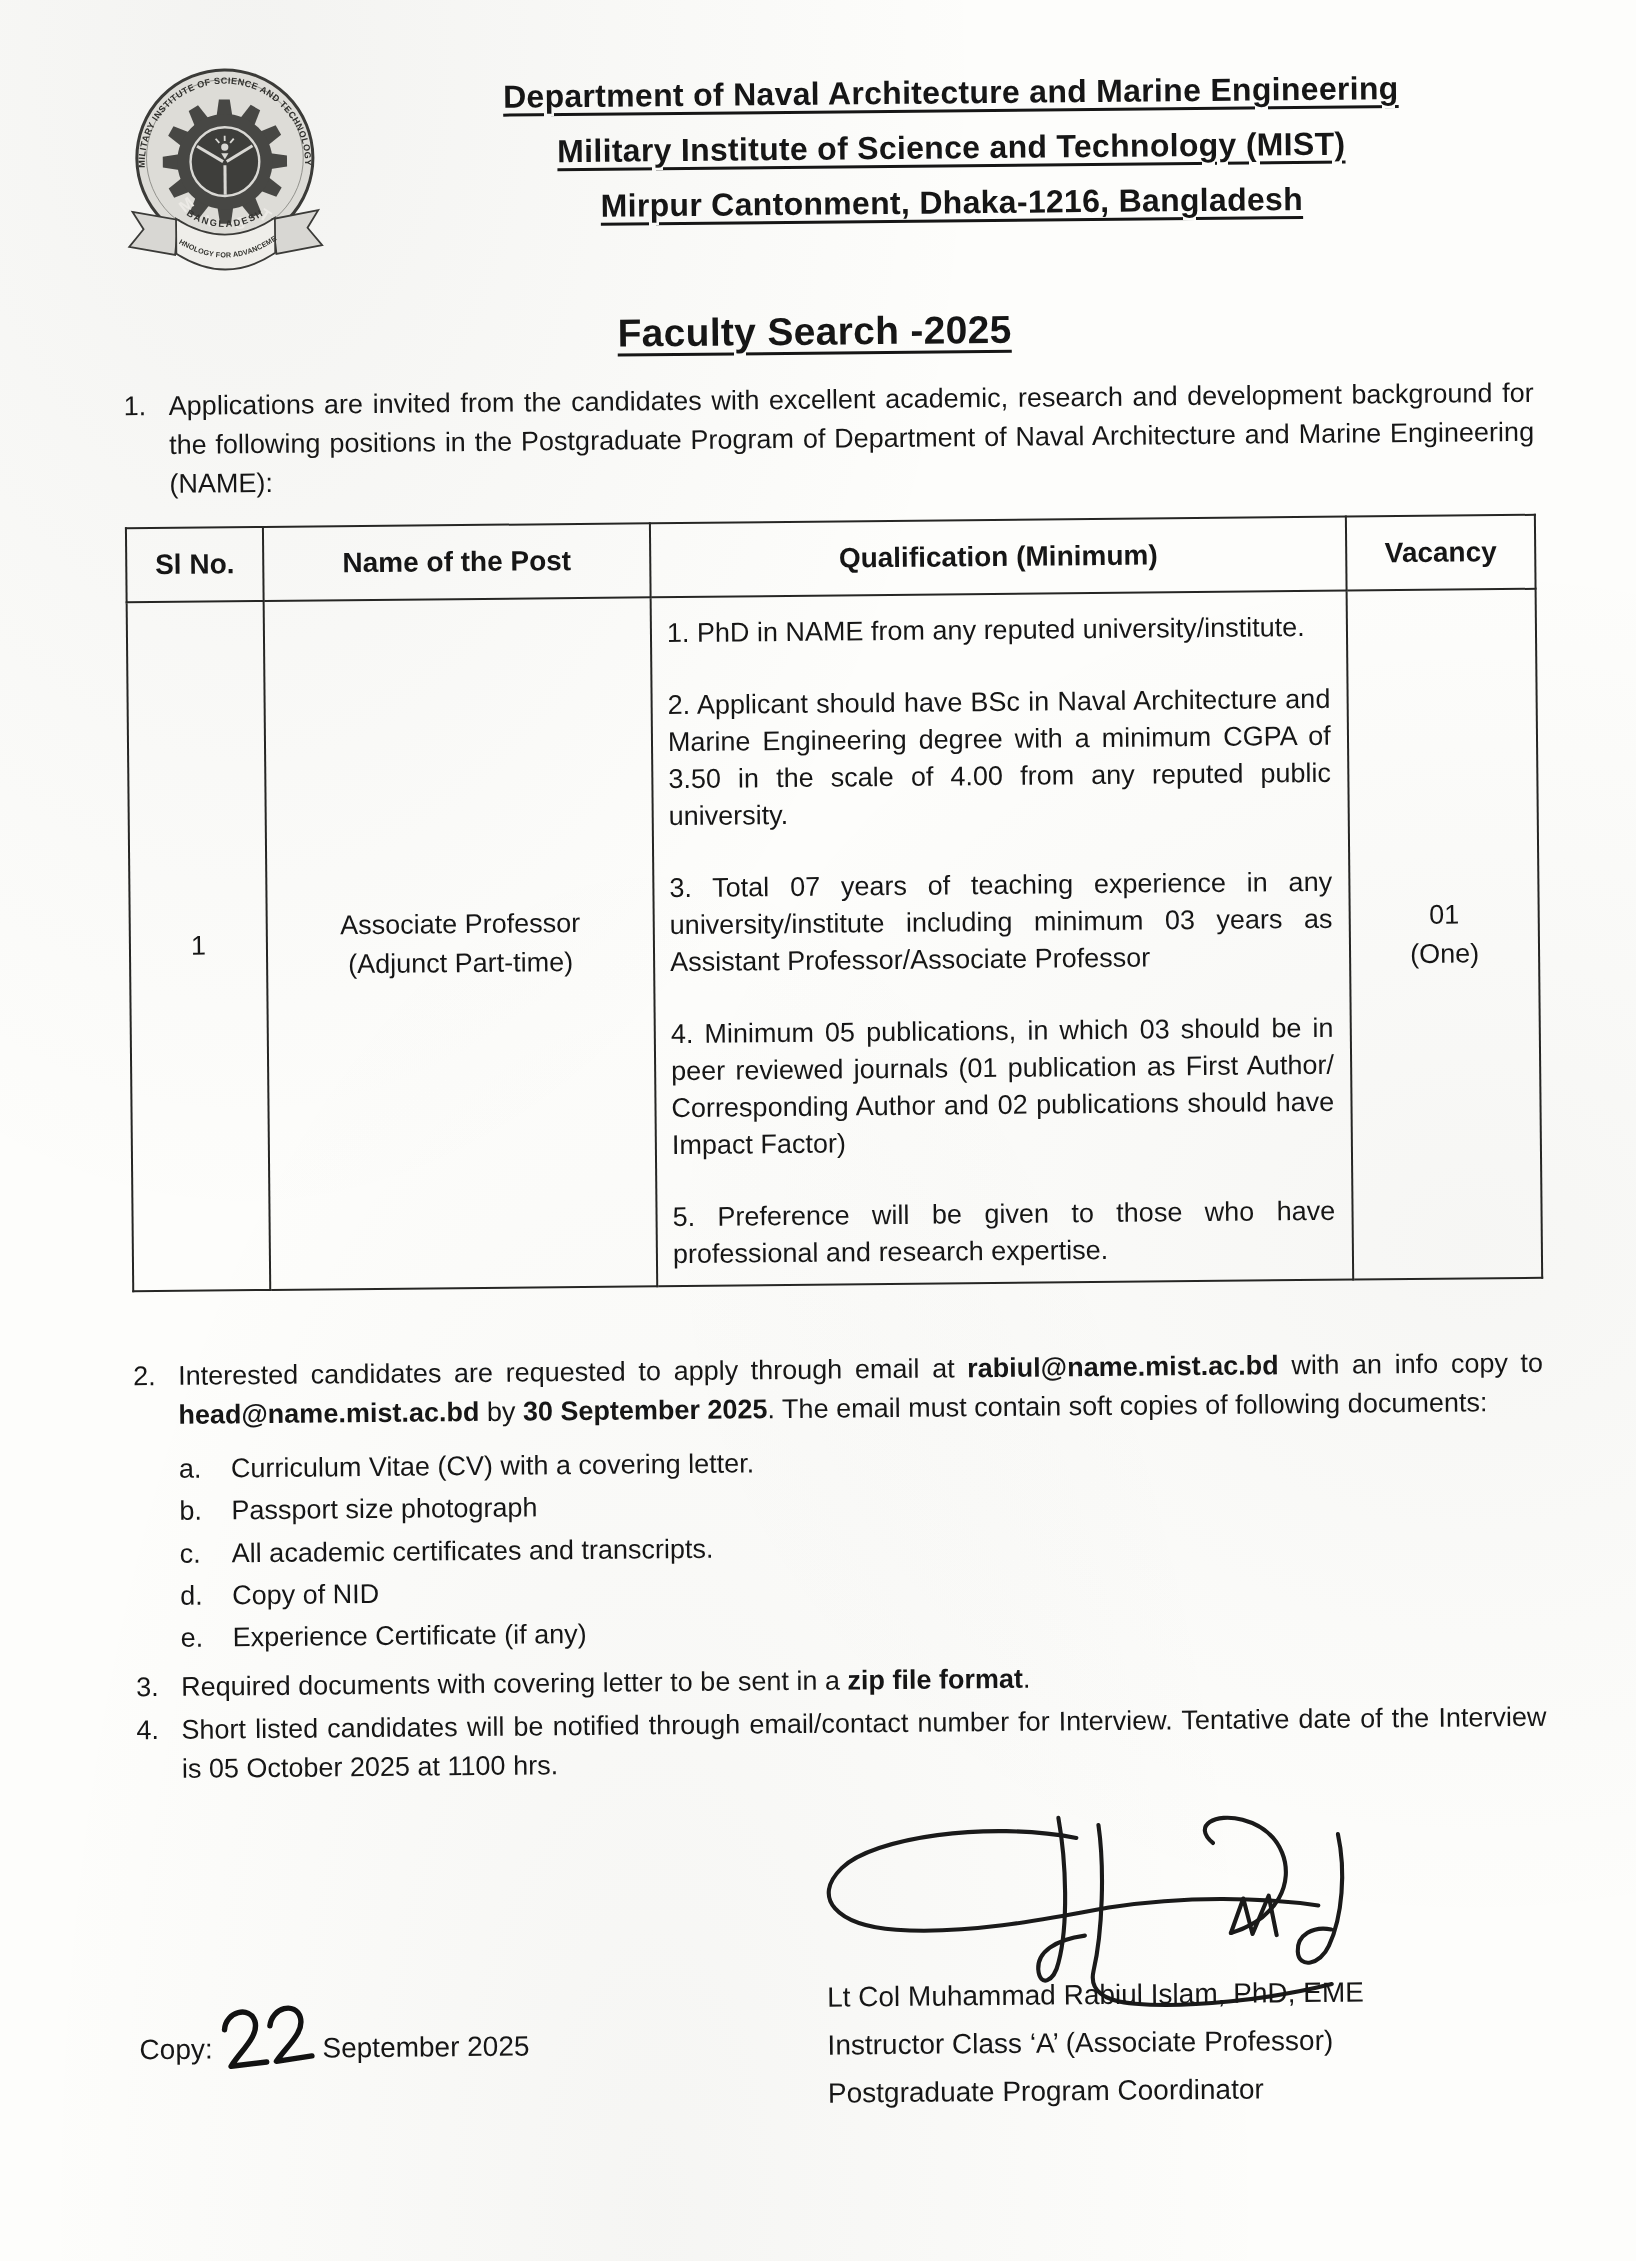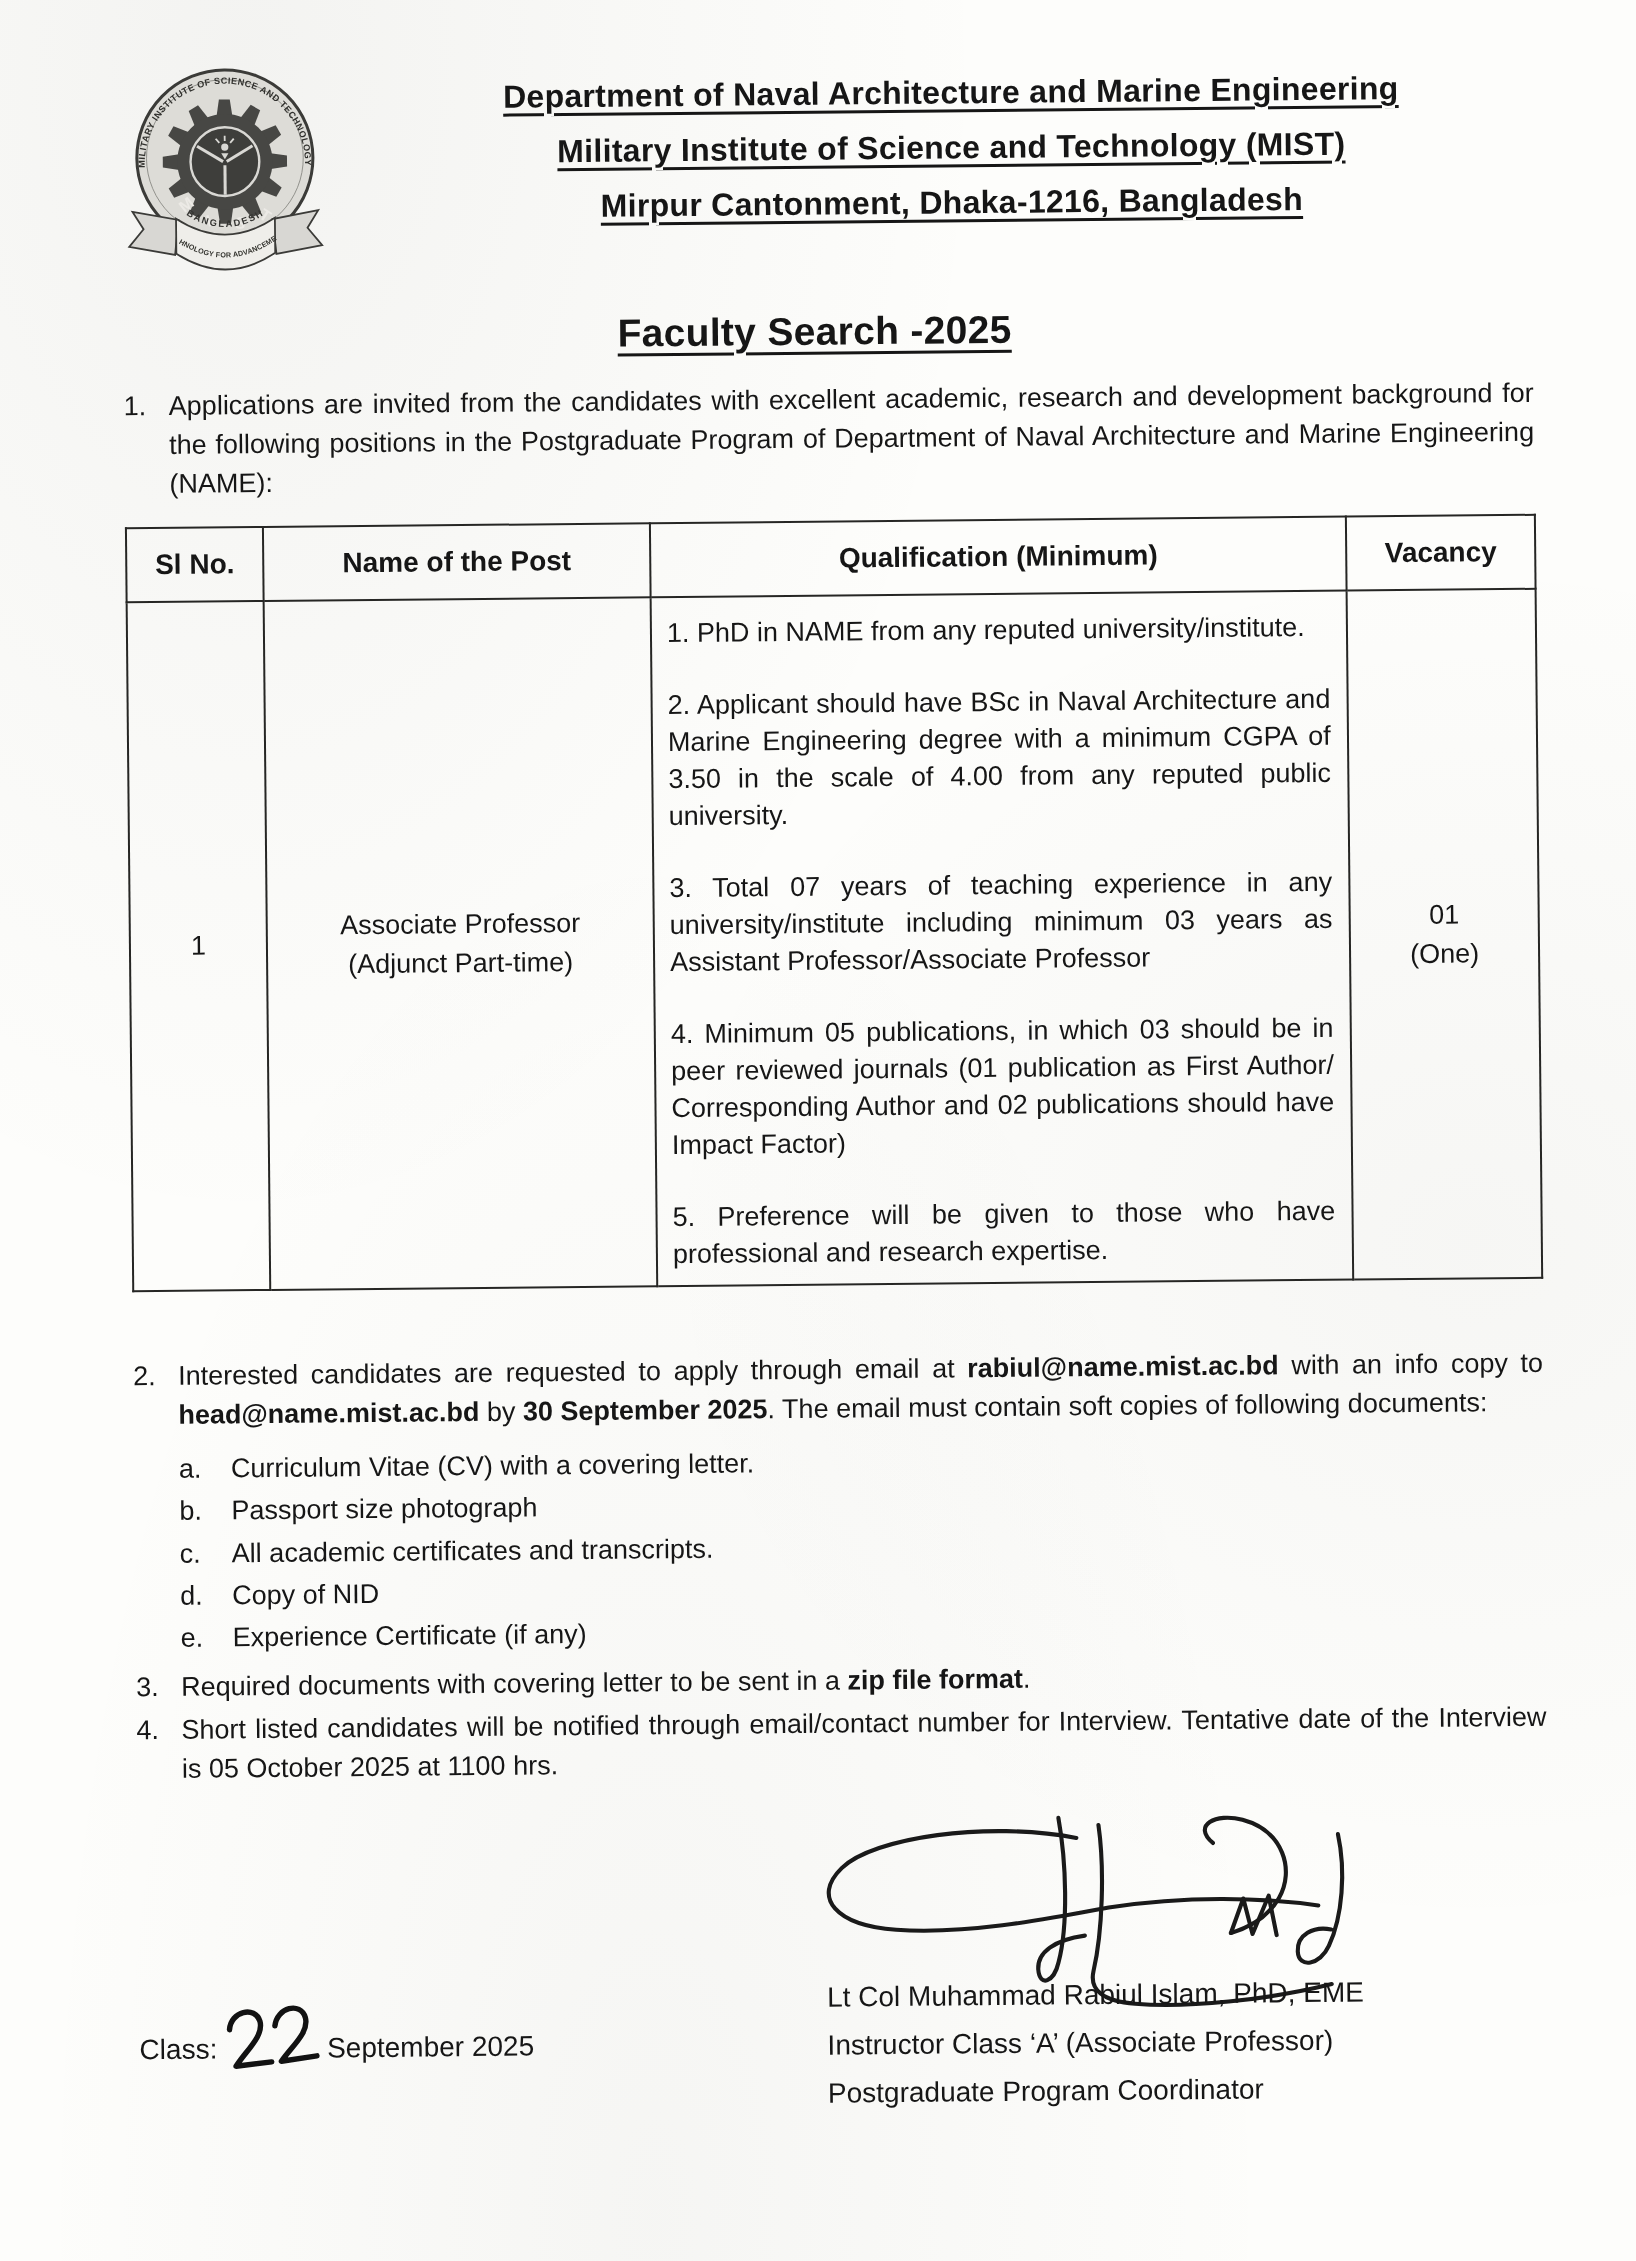--- a/index.html
+++ b/index.html
@@ -214,21 +214,21 @@
       <span class="num">3.</span>
       <div class="itxt"><span>Required documents with covering letter to be sent in a </span><span class="b">zip file format</span><span>.</span></div>
     </div>
     <div class="num-item tighter">
       <span class="num">4.</span>
       <div class="itxt">Short listed candidates will be notified through email/contact number for Interview. Tentative date of the Interview is 05 October 2025 at 1100 hrs.</div>
     </div>
 
     <div class="sig-row">
       <div class="date-block">
-        <span>Class:</span>
+        <span>Copy:</span>
         <svg class="hand22" viewBox="0 0 190 140" role="img" aria-label="22">
           <g fill="none" stroke="#121212" stroke-width="10" stroke-linecap="round" stroke-linejoin="round">
             <path d="M 16,50 C 20,16 66,8 73,38 C 79,66 42,92 24,118 L 90,114"></path>
             <path d="M 100,48 C 106,14 150,6 157,36 C 163,64 128,88 108,114 L 174,108"></path>
           </g>
         </svg>
         <span>September 2025</span>
       </div>
 
       <div class="sig-block">

